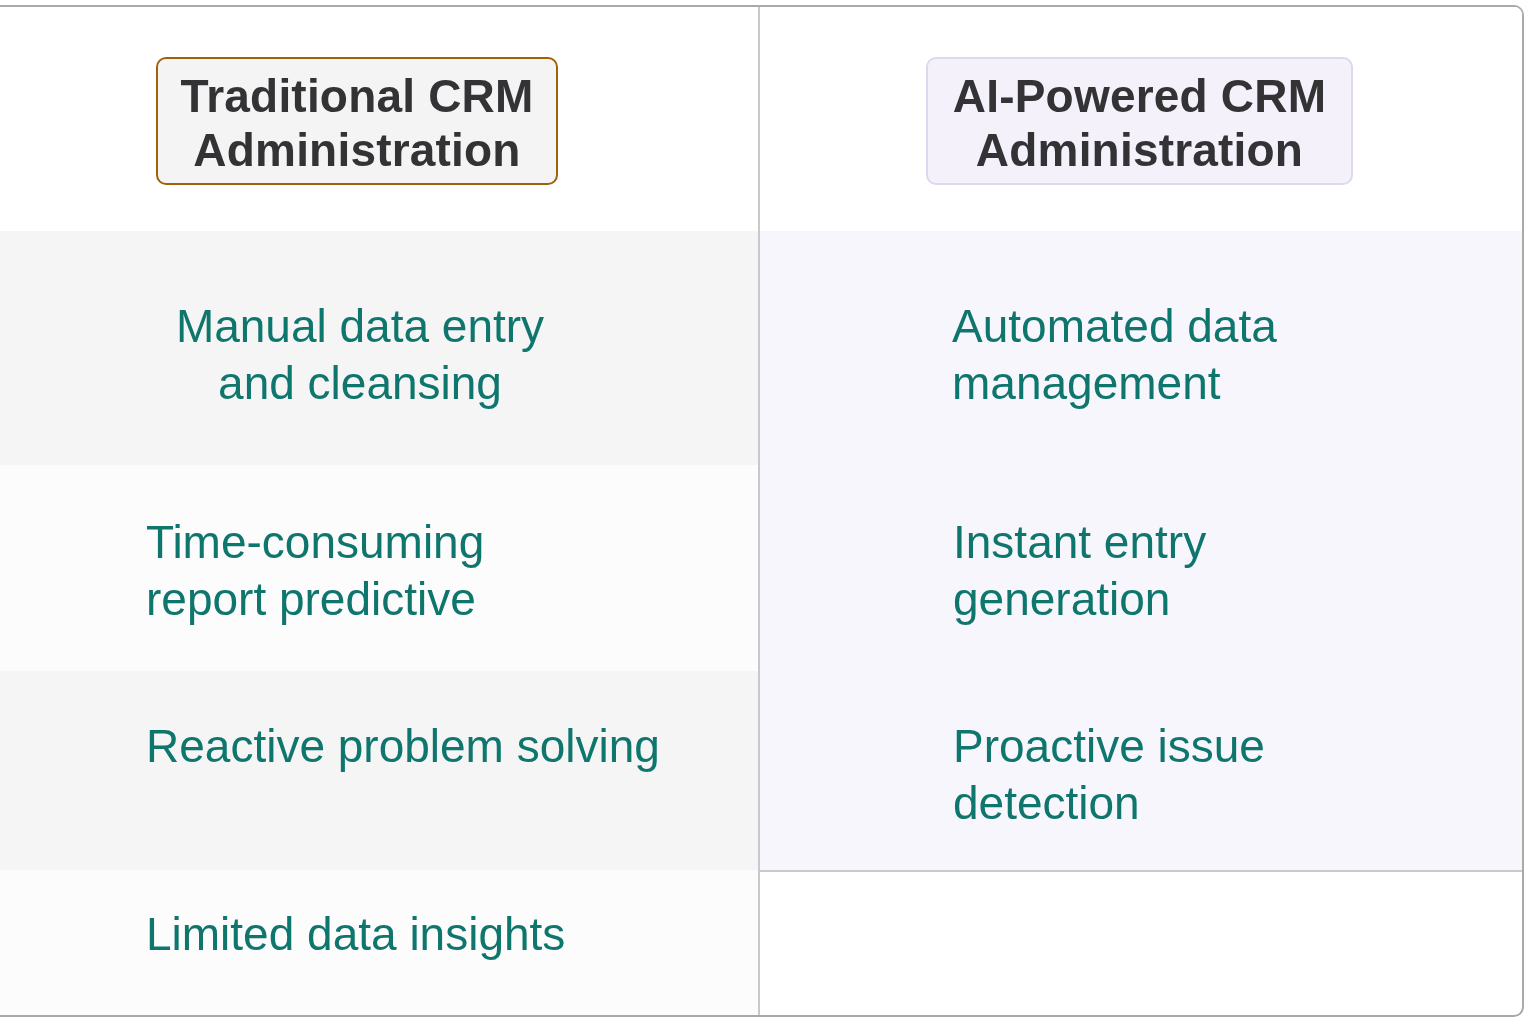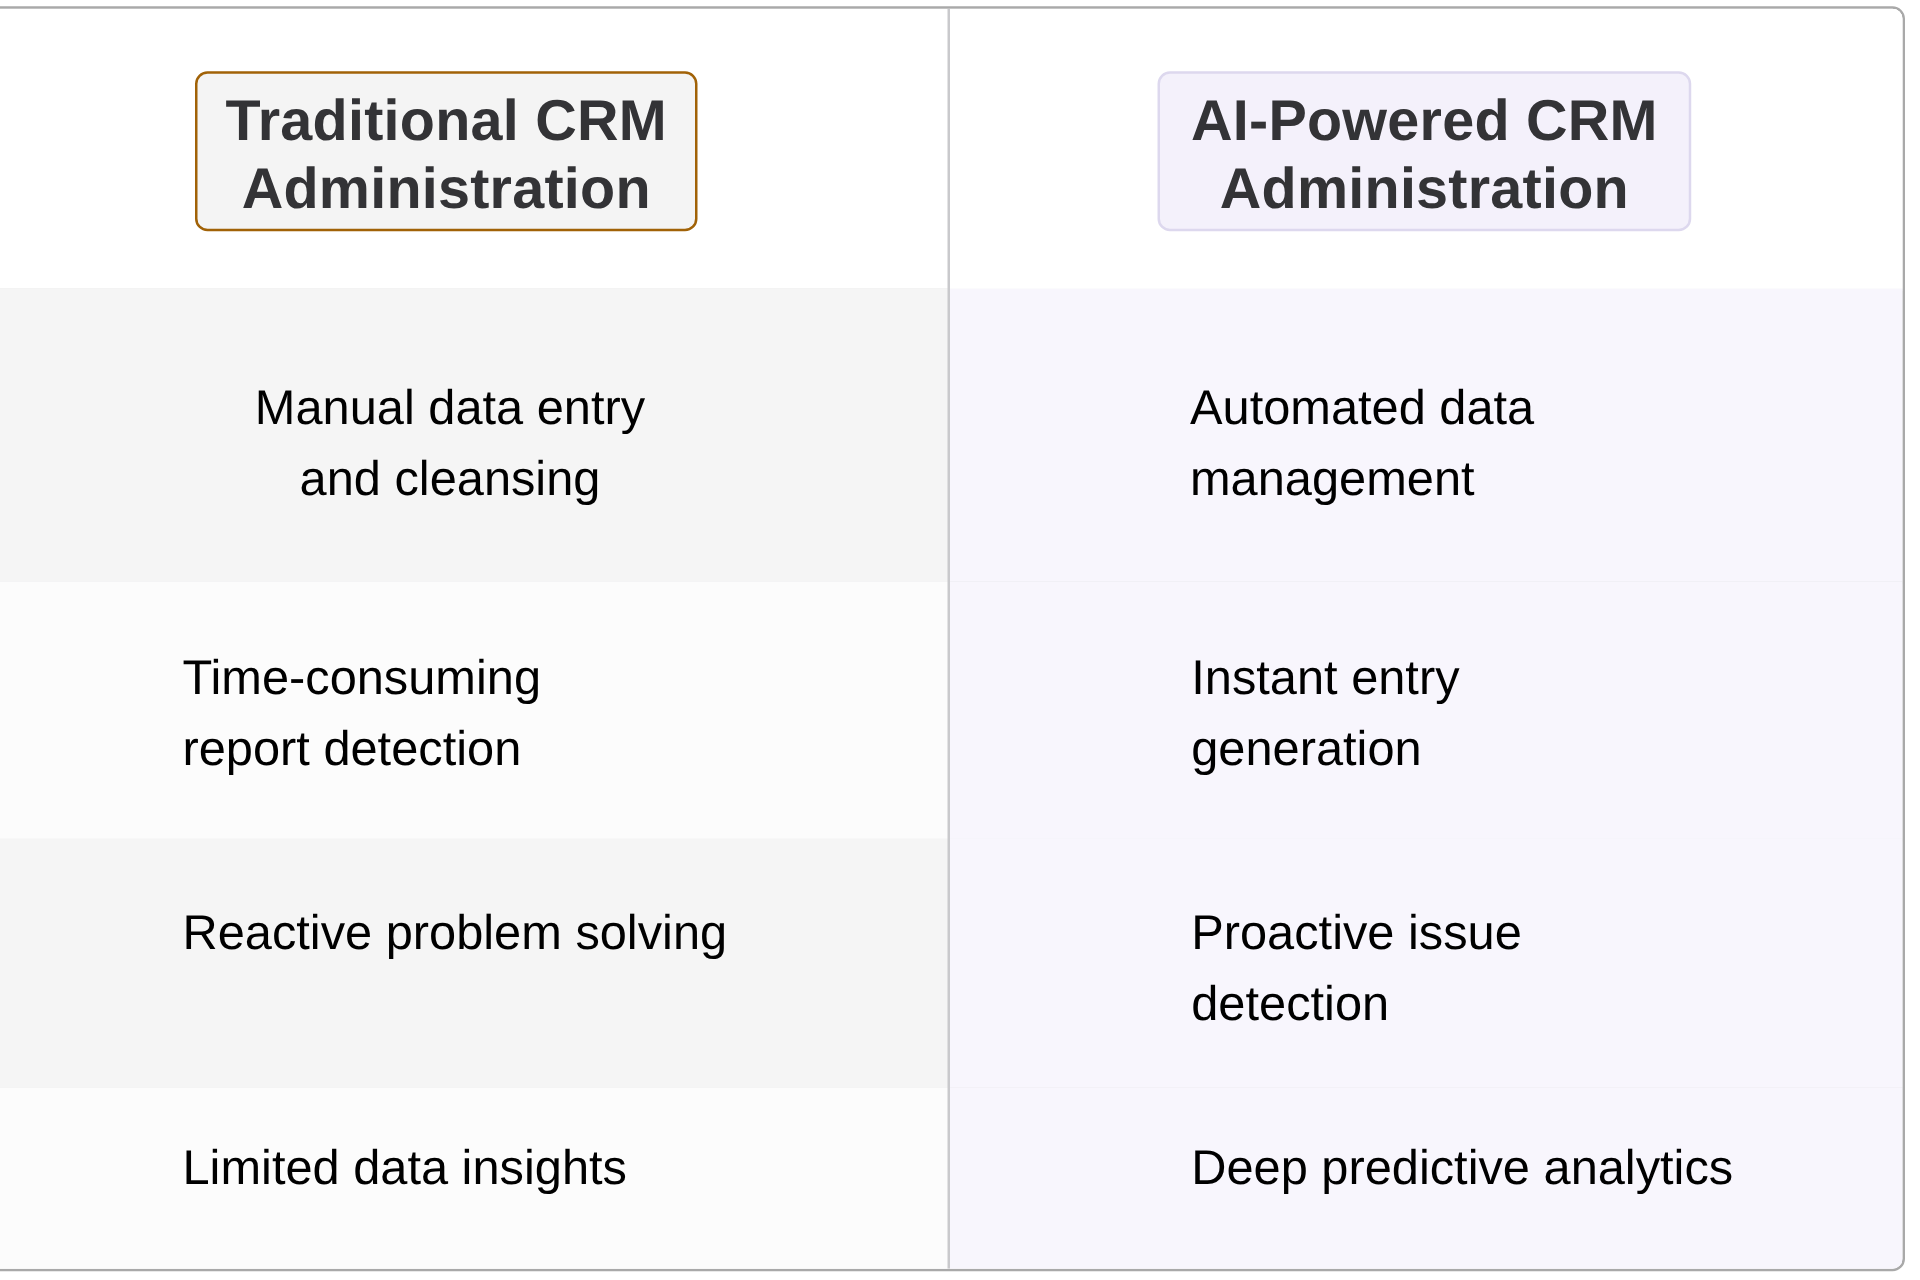--- a/index.html
+++ b/index.html
@@ -86,23 +86,23 @@
     .row.r2 { top: 458px; height: 208px; }
     .row.r3 { top: 664px; height: 201px; }
     .row.r4 { top: 863px; height: 151px; }
 
     .row.r1 .left, .row.r3 .left { background: #f5f5f5; }
     .row.r2 .left, .row.r4 .left { background: #fcfcfc; }
     .row .right { background: #f8f6fd; text-decoration: underline; }
 
     .txt {
       position: absolute;
-      font-size: 39px;
+      font-size: 46px;
       line-height: 57px;
-      color: #000000;
+      color: #0f766e;
       white-space: pre-line;
     }
     
     .r1 .left .txt { left: 160px; top: 67px; width: 420px; text-align: center; }
     .r2 .left .txt { left: 156px; top: 49px; }
     .r3 .left .txt { left: 156px; top: 47px; }
     .r4 .left .txt { left: 156px; top: 36px; }
 
     
     .r1 .right .txt { left: 192px; top: 67px; }
@@ -134,21 +134,21 @@
     </div>
     <div class="cell right">
       <div class="txt">Automated data
 management</div>
     </div>
   </div>
 
   <div class="row r2">
     <div class="cell left">
       <div class="txt">Time-consuming
-report detection</div>
+report predictive</div>
     </div>
     <div class="cell right">
       <div class="txt">Instant entry
 generation</div>
     </div>
   </div>
 
   <div class="row r3">
     <div class="cell left">
       <div class="txt">Reactive problem solving</div>
@@ -156,17 +156,14 @@
     <div class="cell right">
       <div class="txt">Proactive issue
 detection</div>
     </div>
   </div>
 
   <div class="row r4 last">
     <div class="cell left">
       <div class="txt">Limited data insights</div>
     </div>
-    <div class="cell right">
-      <div class="txt">Deep predictive analytics</div>
-    </div>
   </div>
 </div>
 
 </body></html>

